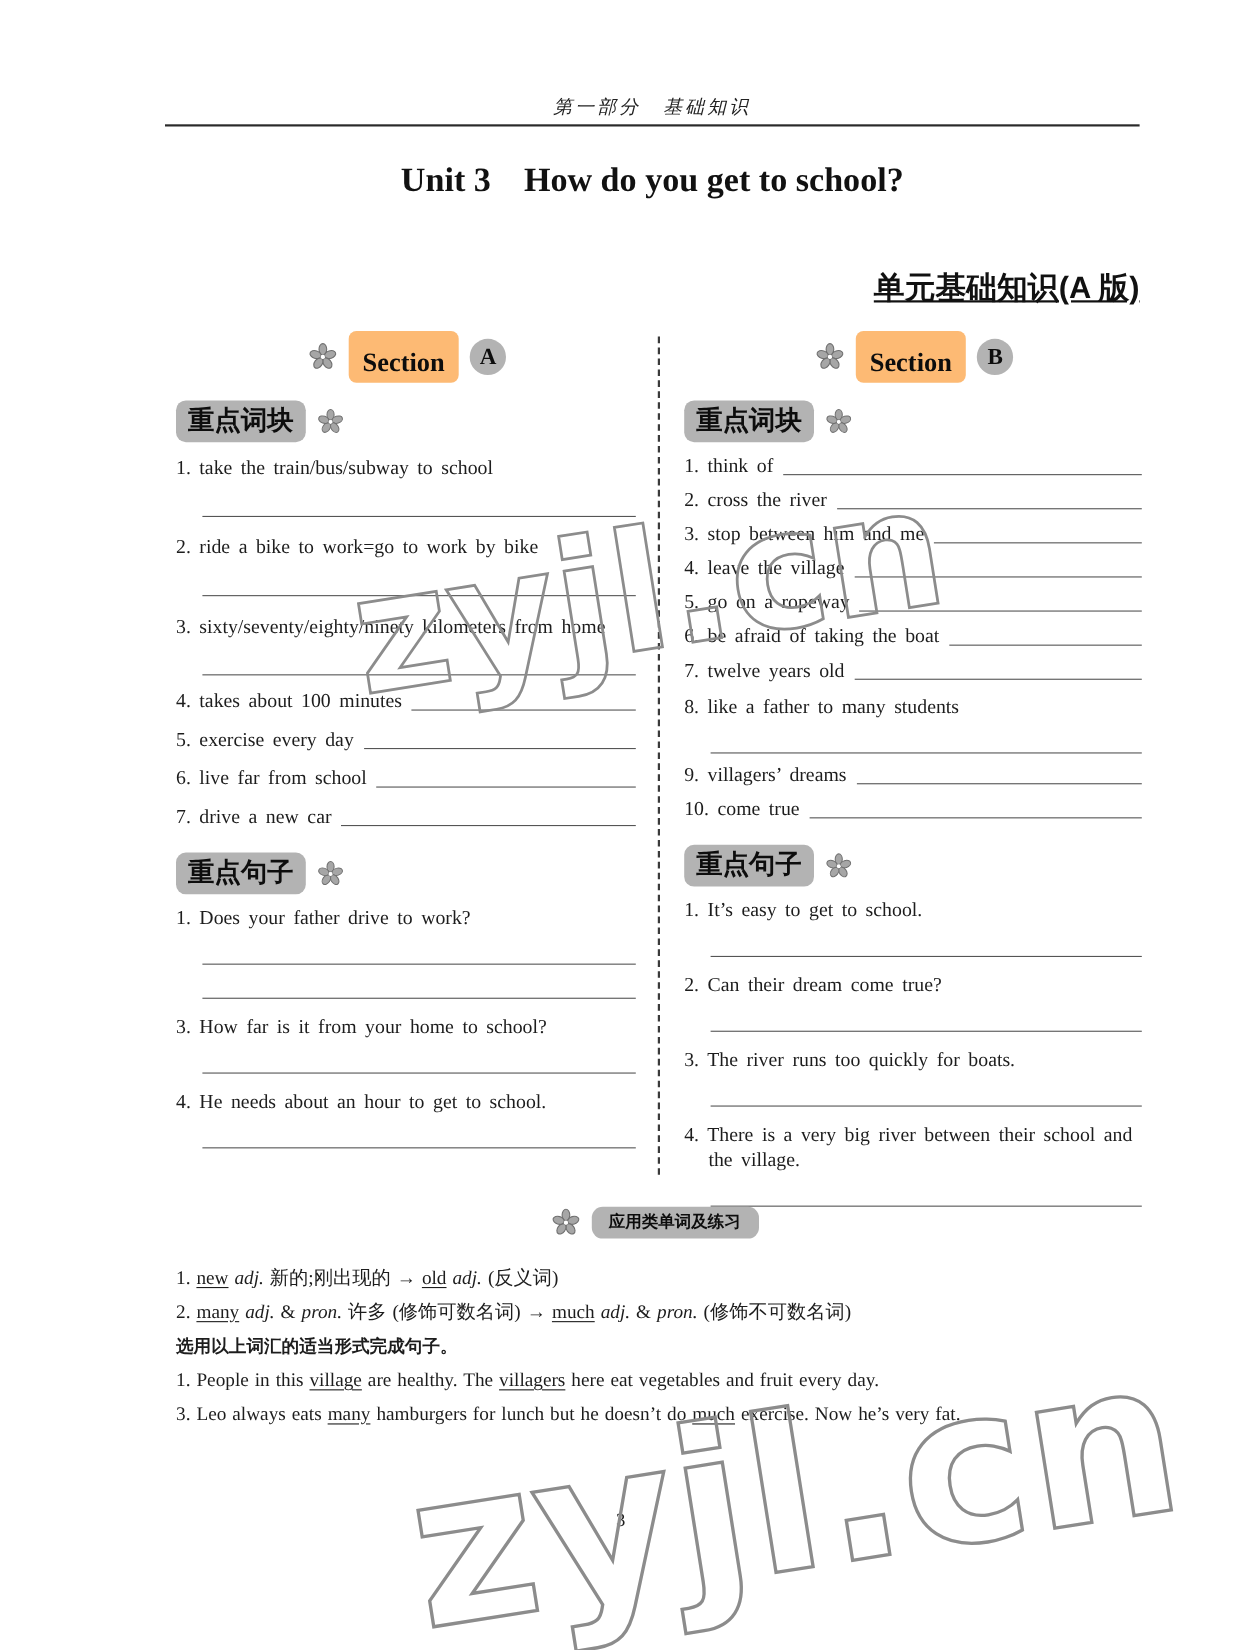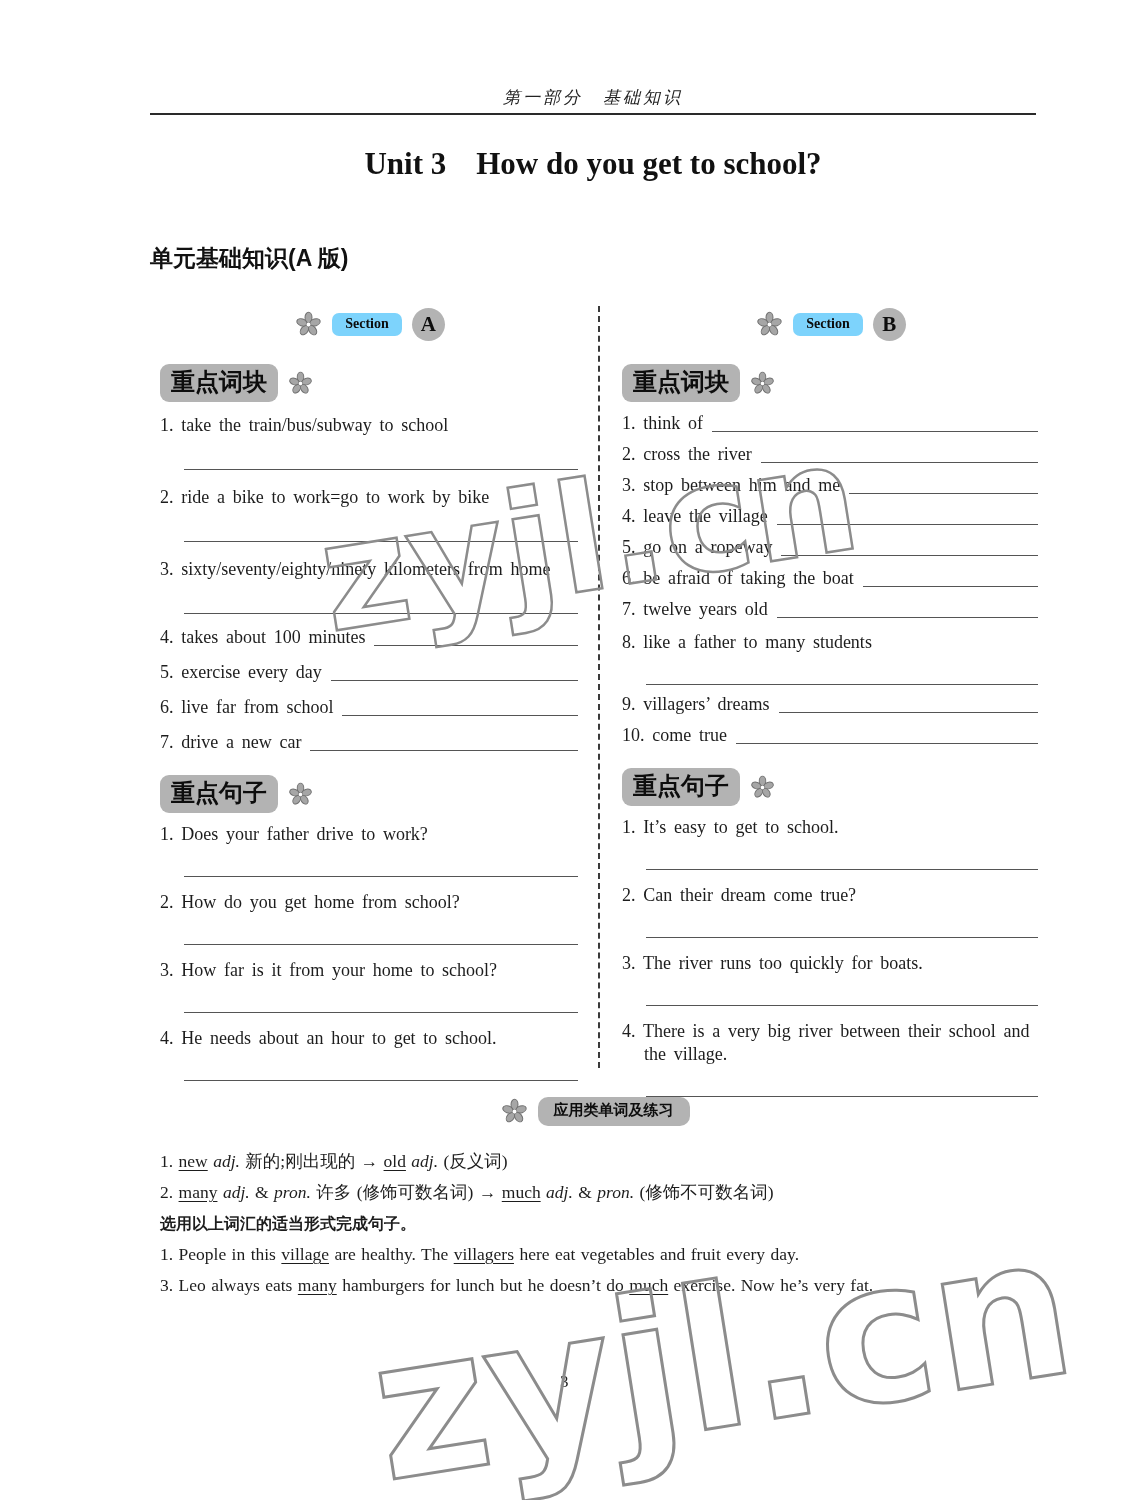--- a/index.html
+++ b/index.html
@@ -24,40 +24,40 @@
   }
 
   
   .title {
     position: absolute; top: 146px; left: 150px; width: 886px;
     text-align: center; font-size: 31px; font-weight: bold; color: #111;
   }
   .title-unit { margin-right: 30px; }
   .subtitle {
     position: absolute; top: 243px; left: 150px; width: 886px;
-    text-align: left; font-size: 23px; font-weight: bold;
-    font-family: "Liberation Sans", sans-serif; color: #111;
+    text-align: right; font-size: 28px; font-weight: bold;
+    font-family: "Liberation Sans", sans-serif; color: #111; text-decoration: underline;
   }
 
   
   .divider {
     position: absolute; left: 598px; top: 306px; height: 762px;
     border-left: 2px dashed #3a3a3a;
   }
   .col { position: absolute; top: 306px; }
   .col-a { left: 160px; width: 420px; }
   .col-b { left: 622px; width: 418px; }
 
   .section-hdr {
     display: flex; align-items: center; justify-content: center; gap: 10px;
     height: 37px;
   }
   .section-box {
-    background: #7dd3fc; border-radius: 7px; padding: 3px 13px 4px;
-    font-weight: bold; font-size: 14px; color: #0d0d0d;
+    background: #fdba74; border-radius: 7px; padding: 16px 13px 4px;
+    font-weight: bold; font-size: 24px; color: #0d0d0d;
   }
   .section-circle {
     background: #b3b3b3; border-radius: 50%;
     width: 33px; height: 33px; display: flex; align-items: center; justify-content: center;
     font-weight: bold; font-size: 21px; color: #0d0d0d;
   }
 
   .badge-row { display: flex; align-items: center; gap: 10px; margin-top: 25px; height: 30px; }
   .badge {
     background: #b3b3b3; border-radius: 9px; padding: 2px 11px 4px;
@@ -204,21 +204,20 @@
           <ellipse cx="12" cy="5.8" rx="3.1" ry="4.6" transform="rotate(288 12 12)"></ellipse>
             </g>
           <circle cx="12" cy="12" r="1.7" fill="#ffffff"></circle>
           </svg>
       </span>
     </div>
 
     <div class="slist">
         <div class="sitem">1. Does your father drive to work?</div>
         <div class="sblank"></div>
-        <div class="sitem">2. How do you get home from school?</div>
         <div class="sblank"></div>
         <div class="sitem">3. How far is it from your home to school?</div>
         <div class="sblank"></div>
         <div class="sitem">4. He needs about an hour to get to school.</div>
         <div class="sblank"></div>
       </div>
   </section>
 
   <section class="col col-b">
     <div class="section-hdr">

